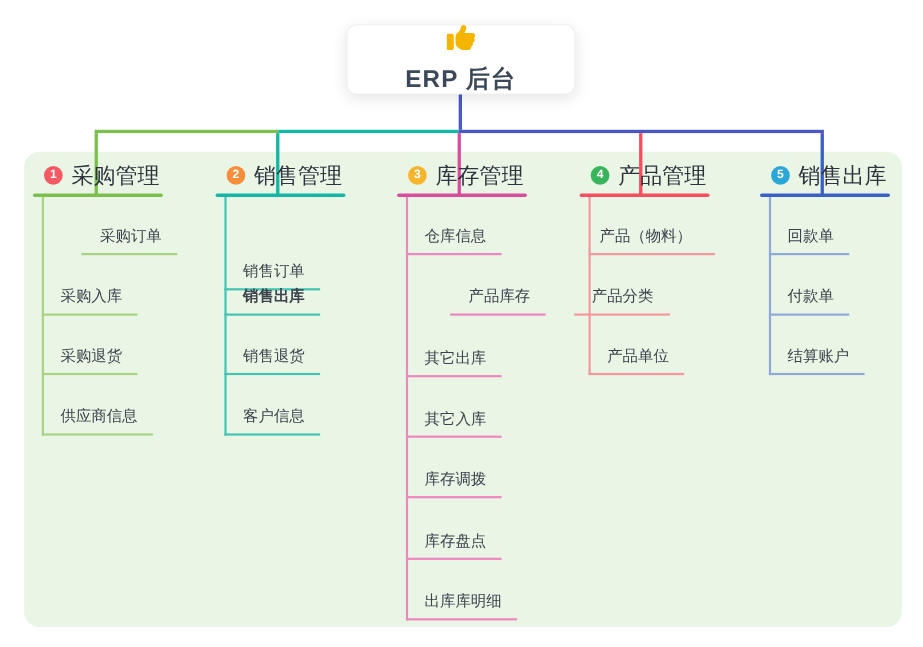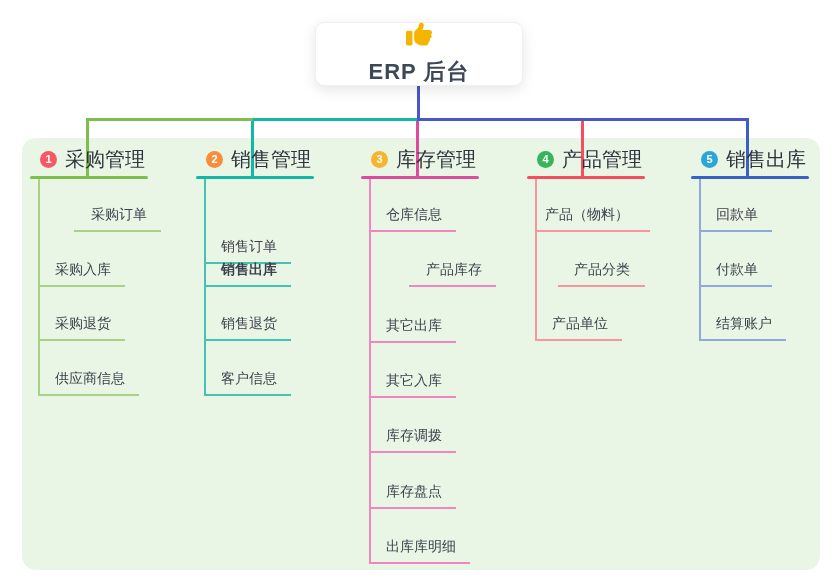--- a/index.html
+++ b/index.html
@@ -138,21 +138,21 @@
       <div>
         <div class="branch-title" style="left: 537px; top: 147px;">
           <span class="badge" style="background: rgb(56, 181, 90);">4</span>
           <span class="branch-label">产品管理</span>
         </div>
         <div class="title-line" style="left: 527px; top: 176px; width: 118px; background: rgb(246, 77, 95);"></div>
         <div class="tree-line" style="left: 535px; top: 179px; height: 162.2px; background: rgb(247, 150, 157);"></div>
         <div class="sub-item" style="left: 535px; top: 200px; width: 115px; border-bottom-color: rgb(247, 150, 157); padding-left: 10px;">
           <span>产品（物料）</span>
         </div>
-        <div class="sub-item" style="left: 558px; top: 254.6px; width: 87px; border-bottom-color: rgb(247, 150, 157); padding-left: 16px;">
+        <div class="sub-item" style="left: 522px; top: 254.6px; width: 87px; border-bottom-color: rgb(247, 150, 157); padding-left: 16px;">
           <span>产品分类</span>
         </div>
         <div class="sub-item" style="left: 535px; top: 309.2px; width: 87px; border-bottom-color: rgb(247, 150, 157);">
           <span>产品单位</span>
         </div>
       </div>
       <div>
         <div class="branch-title" style="left: 701px; top: 147px;">
           <span class="badge" style="background: rgb(43, 167, 215);">5</span>
           <span class="branch-label">销售出库</span>

